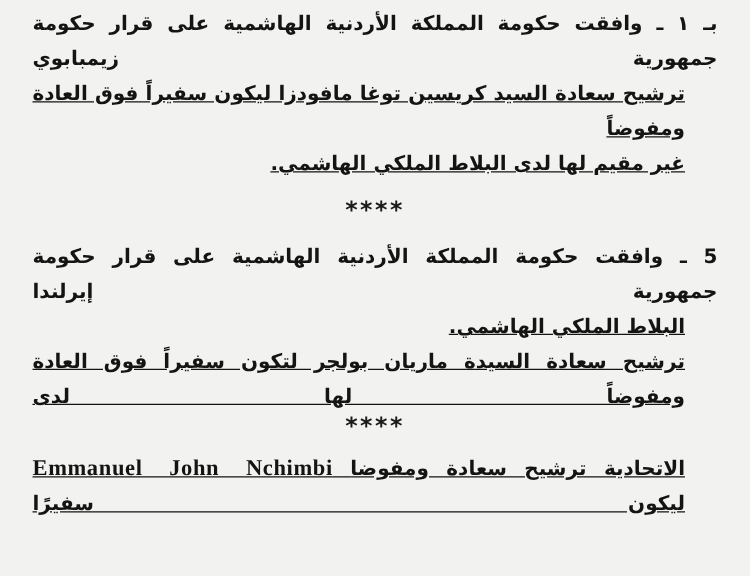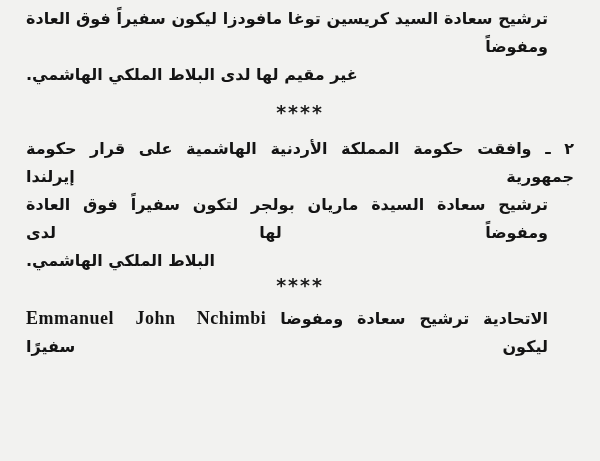--- a/index.html
+++ b/index.html
@@ -11,27 +11,27 @@
     color: #141414;
     font-family: "DejaVu Sans", sans-serif;
     font-weight: bold;
     direction: rtl;
     overflow: hidden;
     padding: 5px 26px 0 26px;
   }
   .paragraph { font-size: 16px; }
   .line {
     line-height: 28px;
-    text-align: left;
+    text-align: right;
   }
   .fill {
     text-align: justify;
     text-align-last: justify;
   }
-  .cont { padding-right: 26px; }
+  .cont { padding-right: 26px; text-decoration: underline; }
   .latin-name {
     font-family: "Liberation Serif", serif;
     font-size: 18px;
     word-spacing: 8px;
     letter-spacing: 0.5px;
     direction: ltr;
     unicode-bidi: embed;
   }
   .separator {
     text-align: center;
@@ -43,30 +43,31 @@
   }
   .sep-1 { margin: 14px 0 14px 0; }
   .sep-2 { margin: 1px 0 10px 0; }
 </style>
 </head>
 <body>
 
 <div>
 
   <div class="paragraph">
+    <div class="line fill">بـ ١ ـ  وافقت حكومة المملكة الأردنية الهاشمية على قرار حكومة جمهورية زيمبابوي</div>
     <div class="line fill cont">ترشيح سعادة السيد كريسين توغا مافودزا ليكون سفيراً فوق العادة ومفوضاً</div>
     <div class="line cont">غير مقيم لها لدى البلاط الملكي الهاشمي.</div>
   </div>
 
   <div class="separator sep-1">****</div>
 
   <div class="paragraph">
-    <div class="line fill">٢ ـ وافقت حكومة المملكة الأردنية الهاشمية على قرار حكومة جمهورية إيرلندا</div>
+    <div class="line fill">5 ـ وافقت حكومة المملكة الأردنية الهاشمية على قرار حكومة جمهورية إيرلندا</div>
+    <div class="line cont">البلاط الملكي الهاشمي.</div>
     <div class="line fill cont">ترشيح سعادة السيدة ماريان بولجر لتكون سفيراً فوق العادة ومفوضاً لها لدى</div>
-    <div class="line cont">البلاط الملكي الهاشمي.</div>
   </div>
 
   <div class="separator sep-2">****</div>
 
   <div class="paragraph">
     <div class="line fill cont"><span>الاتحادية ترشيح سعادة ومفوضا</span> <span class="latin-name">Emmanuel John Nchimbi</span> <span>ليكون سفيرًا</span></div>
 
   </div>
 
 </div>

